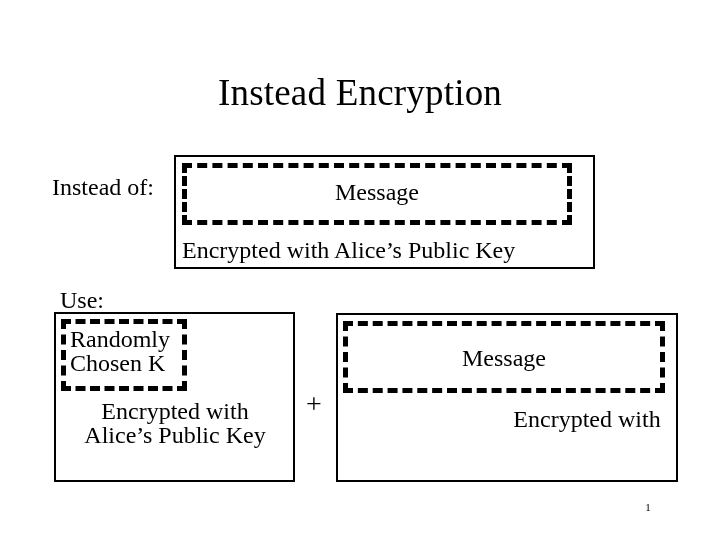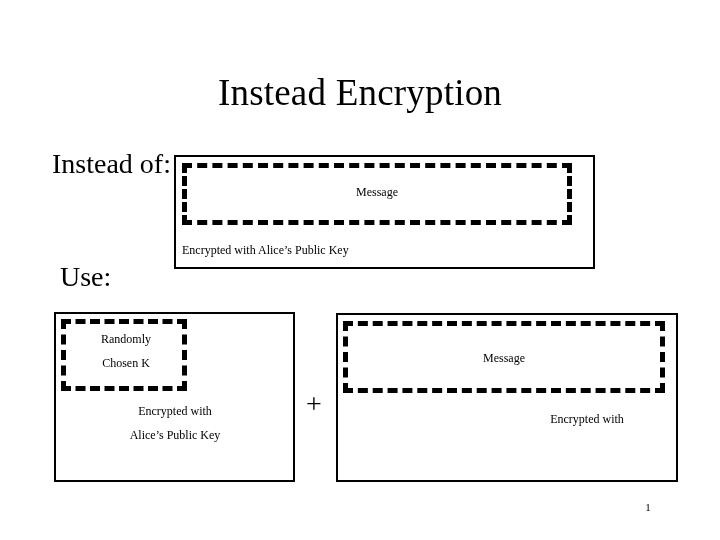--- a/index.html
+++ b/index.html
@@ -25,57 +25,58 @@
     width: 720px;
     text-align: center;
     font-size: 37px;
     line-height: 42px;
     letter-spacing: 0.2px;
     white-space: nowrap;
   }
 
   .label {
     position: absolute;
-    font-size: 28px;
+    font-size: 24px;
     line-height: 24px;
     white-space: nowrap;
+    margin-top: 23px;
   }
   .label-instead { left: 52px; top: 152px; }
   .label-use     { left: 60px; top: 265px; }
 
   .solid-box {
     position: absolute;
     border: 2px solid #000000;
     box-sizing: border-box;
     background: #ffffff;
   }
 
   .dashed-box {
     position: absolute;
     box-sizing: border-box;
     border: 5px dashed #000000;
     background: transparent;
   }
 
   .boxtext {
     position: absolute;
-    font-size: 12px;
+    font-size: 24px;
     line-height: 24px;
   }
 
   
   #top-outer   { left: 174px; top: 155px; width: 421px; height: 114px; }
   #top-dashed  { left: 182px; top: 163px; width: 390px; height: 62px; }
   #top-message { left: 182px; top: 180px; width: 390px; text-align: center; }
   #top-caption { left: 182px; top: 238px; width: 406px; text-align: left; }
 
   
   #bl-outer    { left: 54px; top: 312px; width: 241px; height: 170px; }
   #bl-dashed   { left: 61px; top: 319px; width: 126px; height: 72px; }
-  #bl-key      { left: 70px; top: 327px; width: 112px; text-align: center; }
+  #bl-key      { left: 70px; top: 327px; width: 112px; text-align: left; }
   #bl-caption  { left: 61px; top: 399px; width: 228px; text-align: center; }
 
   
   #plus {
     position: absolute;
     left: 303px;
     top: 389px;
     width: 22px;
     text-align: center;
     font-size: 28px;

